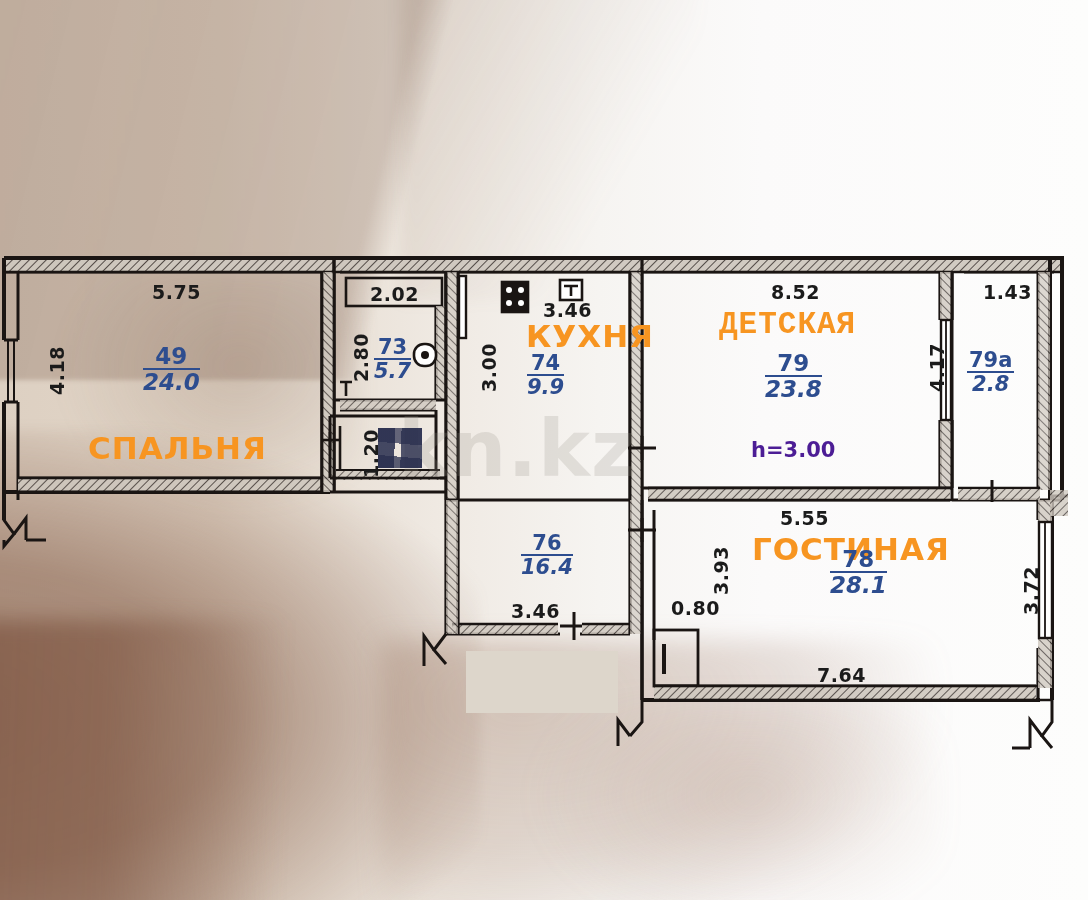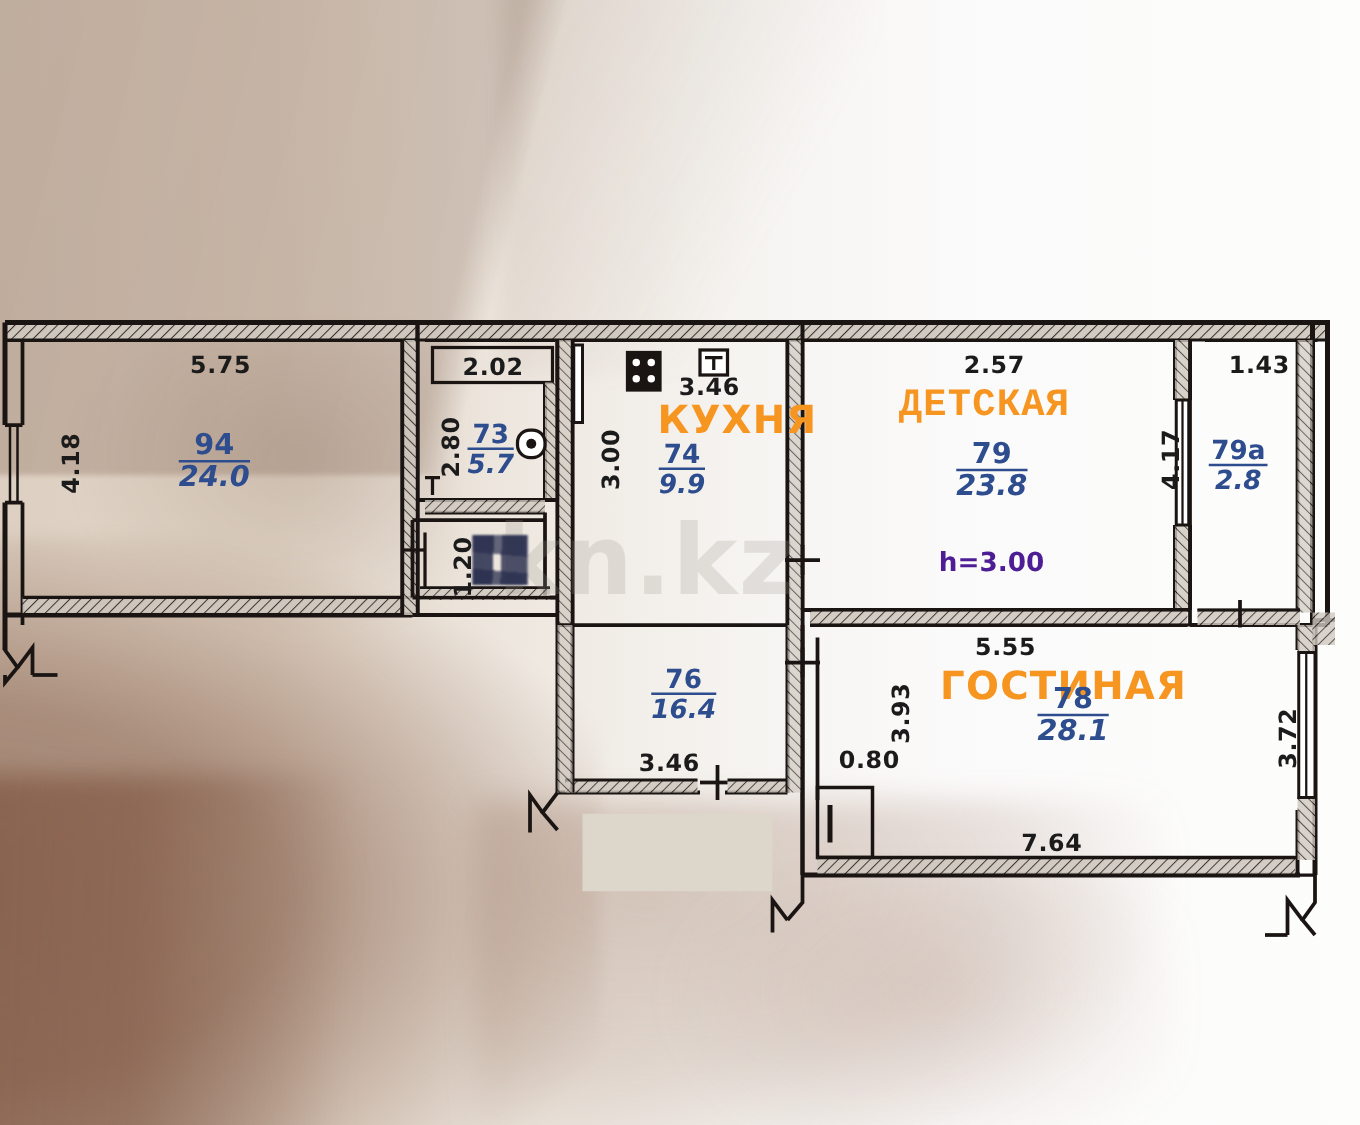--- a/index.html
+++ b/index.html
@@ -315,23 +315,24 @@
 
   <div class="watermark">
     <span>kn.kz</span>
   </div>
 
   <div class="redact"></div>
 
   <div class="lbl dim" style="left:152px;top:281px;">5.75</div>
   <div class="lbl dim v" style="left:46px;top:395px;transform:rotate(-90deg);">4.18</div>
   <div class="lbl num num-lg" style="left:143px;top:345px;">
-    <span class="top">94</span>
+    <span class="top">49</span>
     <span class="bot">24.0</span>
   </div>
+  <div class="lbl room-name rn-big" style="left:88px;top:430px;">СПАЛЬНЯ</div>
 
   <div class="lbl dim" style="left:370px;top:283px;">2.02</div>
   <div class="lbl dim v" style="left:350px;top:382px;transform:rotate(-90deg);">2.80</div>
   <div class="lbl num num-md" style="left:374px;top:337px;">
     <span class="top">73</span>
     <span class="bot">5.7</span>
   </div>
 
   <div class="lbl dim v" style="left:360px;top:478px;transform:rotate(-90deg);">1.20</div>
   <div class="smudge" style="left:378px;top:428px;"></div>
@@ -343,21 +344,21 @@
     <span class="top">74</span>
     <span class="bot">9.9</span>
   </div>
 
   <div class="lbl num num-md" style="left:521px;top:533px;">
     <span class="top">76</span>
     <span class="bot">16.4</span>
   </div>
   <div class="lbl dim" style="left:511px;top:600px;">3.46</div>
 
-  <div class="lbl dim" style="left:771px;top:281px;">2.57</div>
+  <div class="lbl dim" style="left:771px;top:281px;">8.52</div>
   <div class="lbl dim v" style="left:926px;top:392px;transform:rotate(-90deg);">4.17</div>
   <div class="lbl room-name rn-big" style="left:719px;top:307px;font-family:Liberation Mono, monospace;">ДЕТСКАЯ</div>
   <div class="lbl num num-lg" style="left:765px;top:352px;">
     <span class="top">79</span>
     <span class="bot">23.8</span>
   </div>
   <div class="lbl hval" style="left:751px;top:438px;">h=3.00</div>
 
   <div class="lbl dim" style="left:983px;top:281px;">1.43</div>
   <div class="lbl num num-md" style="left:967px;top:350px;">

